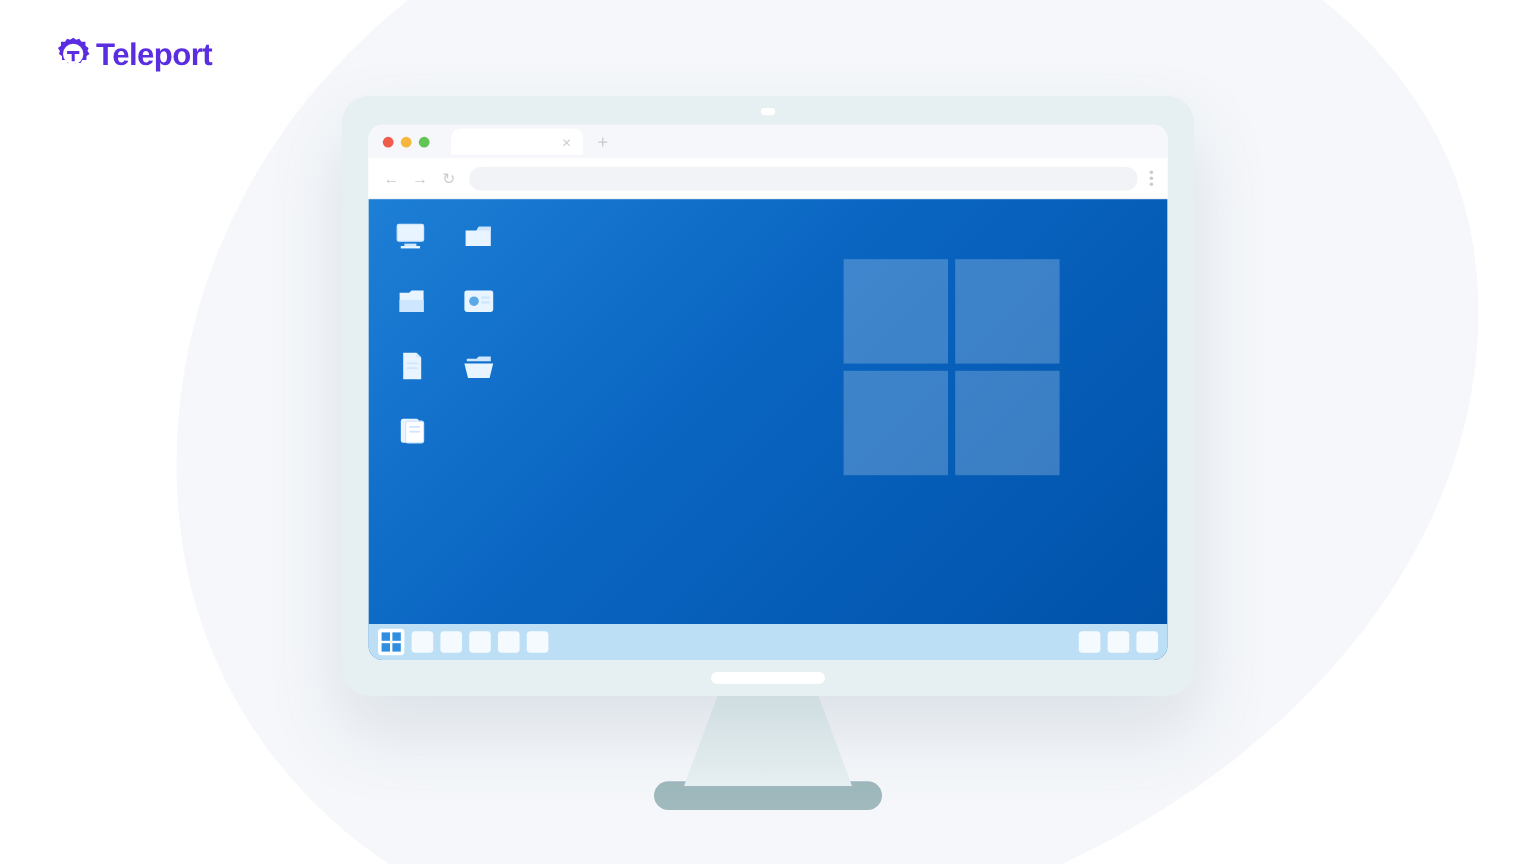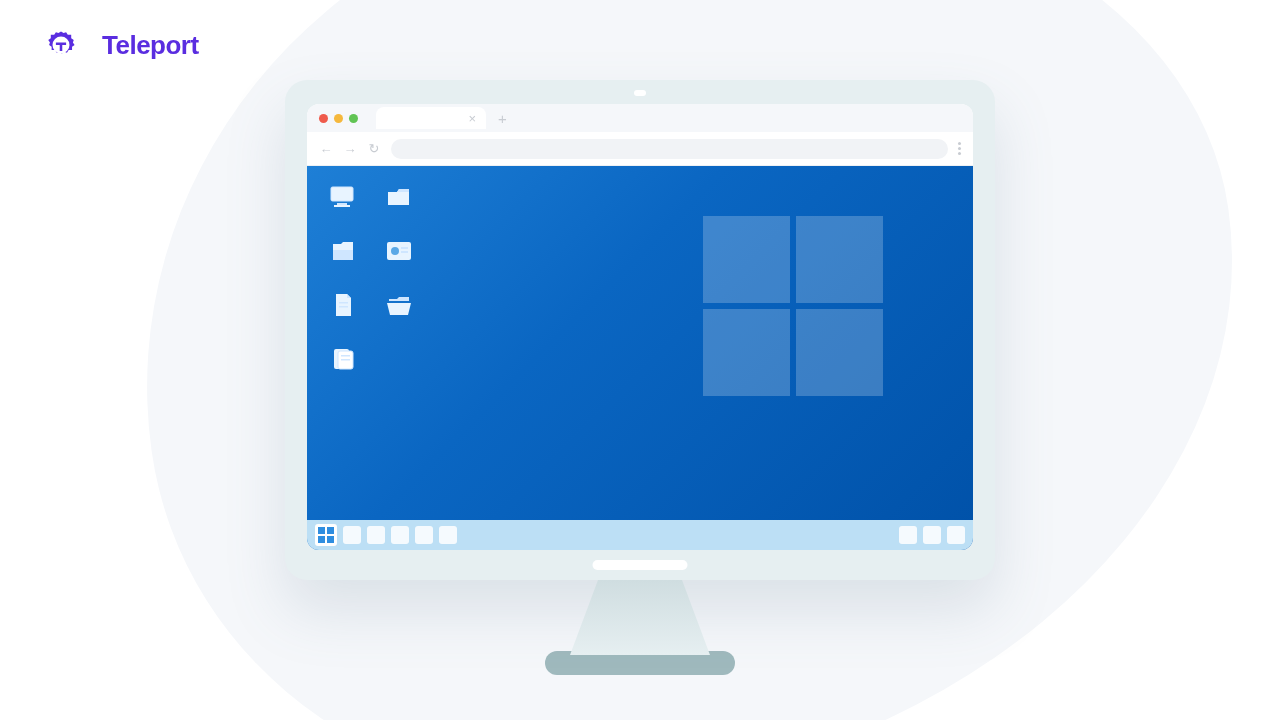--- a/index.html
+++ b/index.html
@@ -25,21 +25,21 @@
   z-index: 0;
 }
 
 
 .logo {
   position: absolute;
   top: 28px;
   left: 44px;
   display: flex;
   align-items: center;
-  gap: 24px;
+  gap: 2px;
   z-index: 2;
 }
 .logo-mark { width: 34px; height: 34px; }
 .logo-text {
   font-size: 26px;
   font-weight: 700;
   color: #5a2de0;
   letter-spacing: -0.5px;
 }
 

